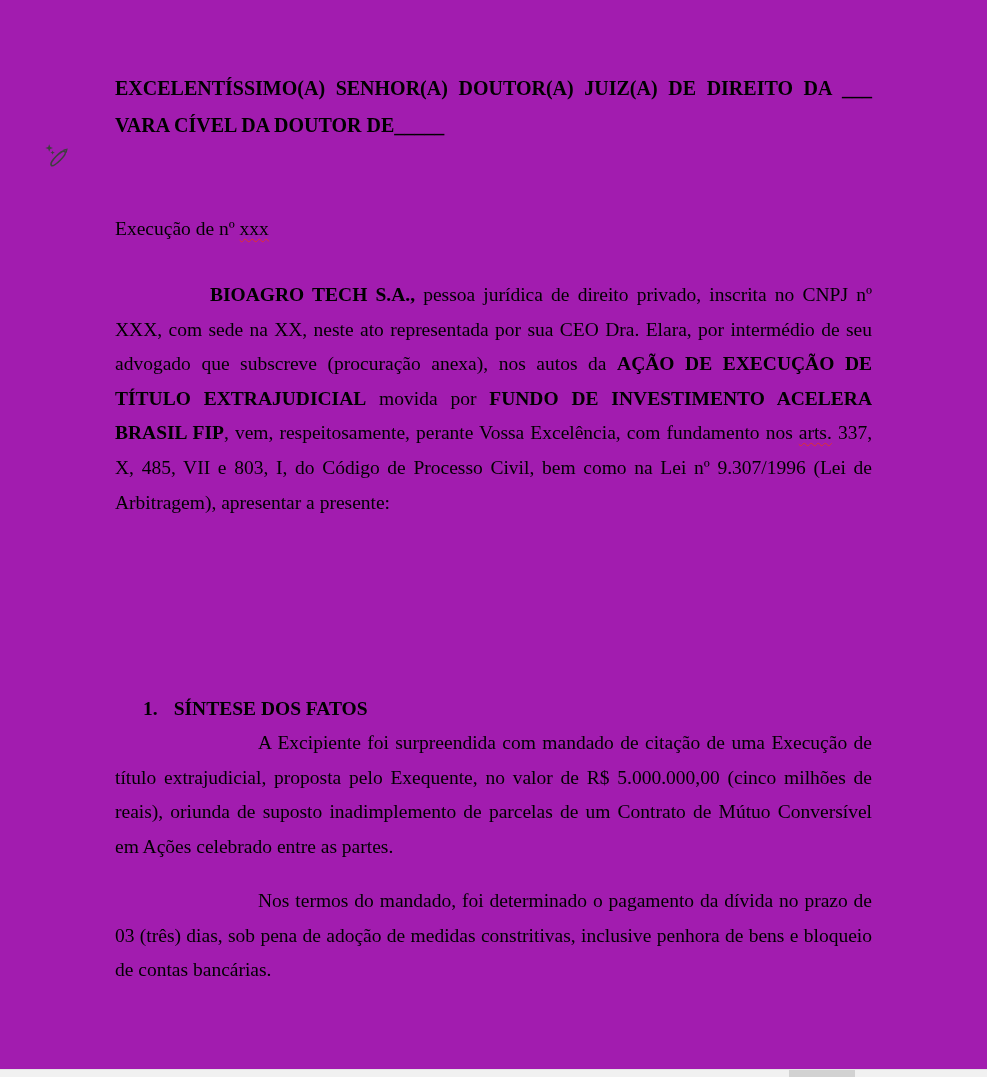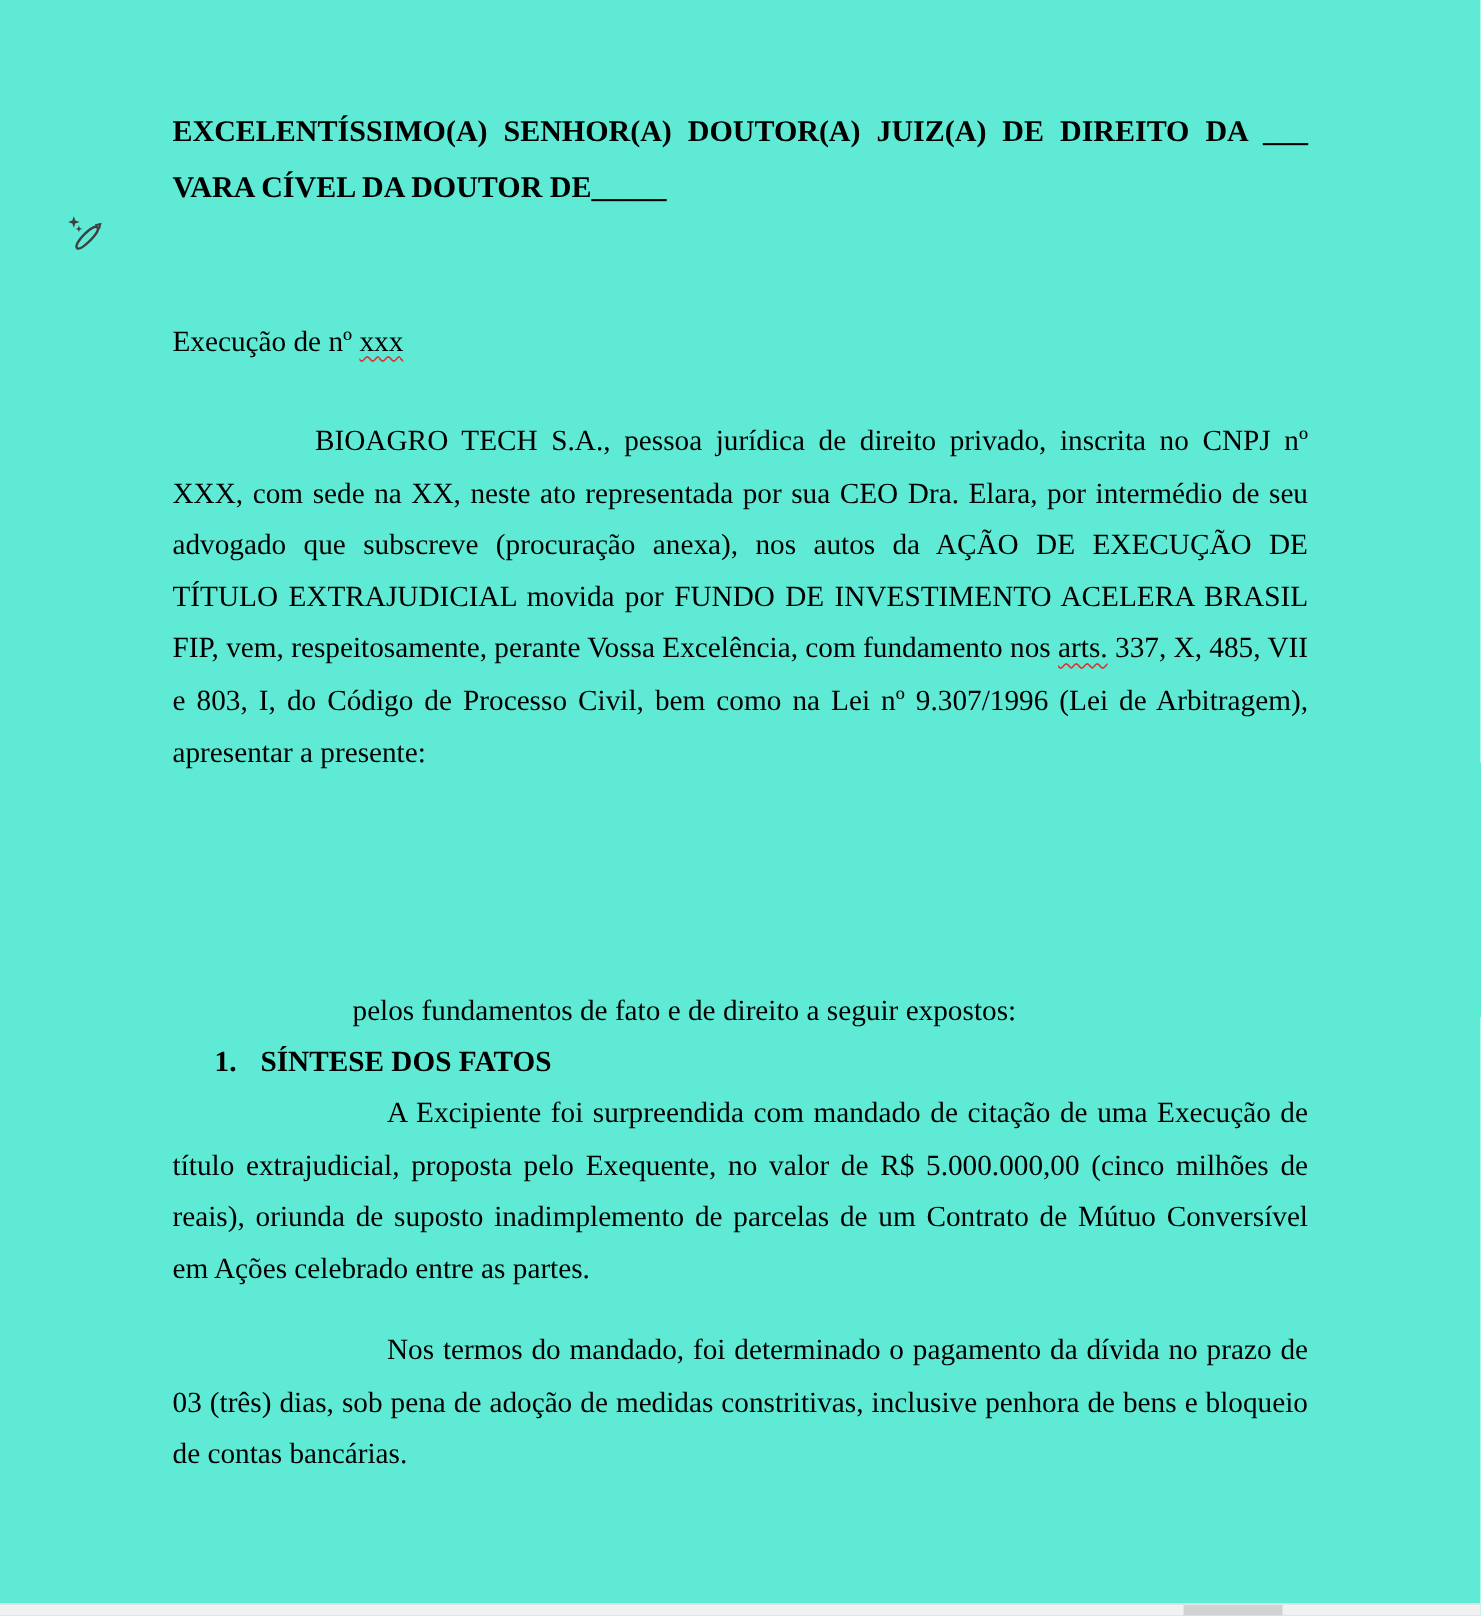--- a/index.html
+++ b/index.html
@@ -1,21 +1,21 @@
 <!DOCTYPE html>
 <html><head>
 <meta charset="utf-8">
 <style>
   * { margin: 0; padding: 0; box-sizing: border-box; }
   html, body { background: #ffffff; }
   .page {
     position: relative;
     width: 987px;
     height: 1077px;
-    background: #5eead4;
+    background: #a21caf;
     overflow: hidden;
     font-family: "Liberation Serif", "DejaVu Serif", serif;
     color: #000000;
   }
   .doc-block {
     position: absolute;
     left: 115px;
     width: 757px;
     font-size: 19.5px;
     line-height: 34.6px;
@@ -27,21 +27,21 @@
   .intro-para { top: 278px; text-align: justify; text-indent: 95px; }
   .petition-title { top: 554px; text-align: center; font-weight: bold; line-height: 34.3px; }
   .lead-in { top: 658px; text-indent: 120px; }
   .section-heading { top: 692px; font-weight: bold; }
   .section-heading .num { display: inline-block; margin-left: 28px; }
   .section-heading .lbl { display: inline-block; margin-left: 16px; }
   .body-para { text-align: justify; text-indent: 143px; }
   .para-a { top: 726px; }
   .para-b { top: 884px; }
   .para-c { top: 1007px; }
-  .b { font-weight: normal; }
+  .b { font-weight: bold; }
   .sq {
     text-decoration-line: underline;
     text-decoration-style: wavy;
     text-decoration-color: #e03030;
     text-decoration-thickness: 1px;
     text-underline-offset: 3px;
   }
   .ai-pen {
     position: absolute;
     left: 42px;
@@ -89,21 +89,20 @@
   <div class="doc-block court-header">
     <div class="line1">EXCELENTÍSSIMO(A) SENHOR(A) DOUTOR(A) JUIZ(A) DE DIREITO DA ___</div>
     <div class="line2">VARA CÍVEL DA DOUTOR DE_____</div>
   </div>
 
   <div class="doc-block case-ref"><span>Execução de nº </span><span class="sq">xxx</span></div>
 
   <p class="doc-block intro-para"><span class="b">BIOAGRO TECH S.A.,</span><span> pessoa jurídica de direito privado, inscrita no CNPJ nº XXX, com sede na XX, neste ato representada por sua CEO Dra. Elara, por intermédio de seu advogado que subscreve (procuração anexa), nos autos da </span><span class="b">AÇÃO DE EXECUÇÃO DE TÍTULO EXTRAJUDICIAL</span><span> movida por </span><span class="b">FUNDO DE INVESTIMENTO ACELERA BRASIL FIP</span><span>, vem, respeitosamente, perante Vossa Excelência, com fundamento nos </span><span class="sq">arts.</span><span> 337, X, 485, VII e 803, I, do Código de Processo Civil, bem como na Lei nº 9.307/1996 (Lei de Arbitragem), apresentar a presente:</span></p>
 
 
-  <p class="doc-block lead-in">pelos fundamentos de fato e de direito a seguir expostos:</p>
 
   <div class="doc-block section-heading"><span class="num">1.</span><span class="lbl">SÍNTESE DOS FATOS</span></div>
 
   <p class="doc-block body-para para-a">A Excipiente foi surpreendida com mandado de citação de uma Execução de título extrajudicial, proposta pelo Exequente, no valor de R$ 5.000.000,00 (cinco milhões de reais), oriunda de suposto inadimplemento de parcelas de um Contrato de Mútuo Conversível em Ações celebrado entre as partes.</p>
   <p class="doc-block body-para para-b">Nos termos do mandado, foi determinado o pagamento da dívida no prazo de 03 (três) dias, sob pena de adoção de medidas constritivas, inclusive penhora de bens e bloqueio de contas bancárias.</p>
 
   <div class="scrollbar-track">
     <div class="scrollbar-thumb"></div>
   </div>
 

